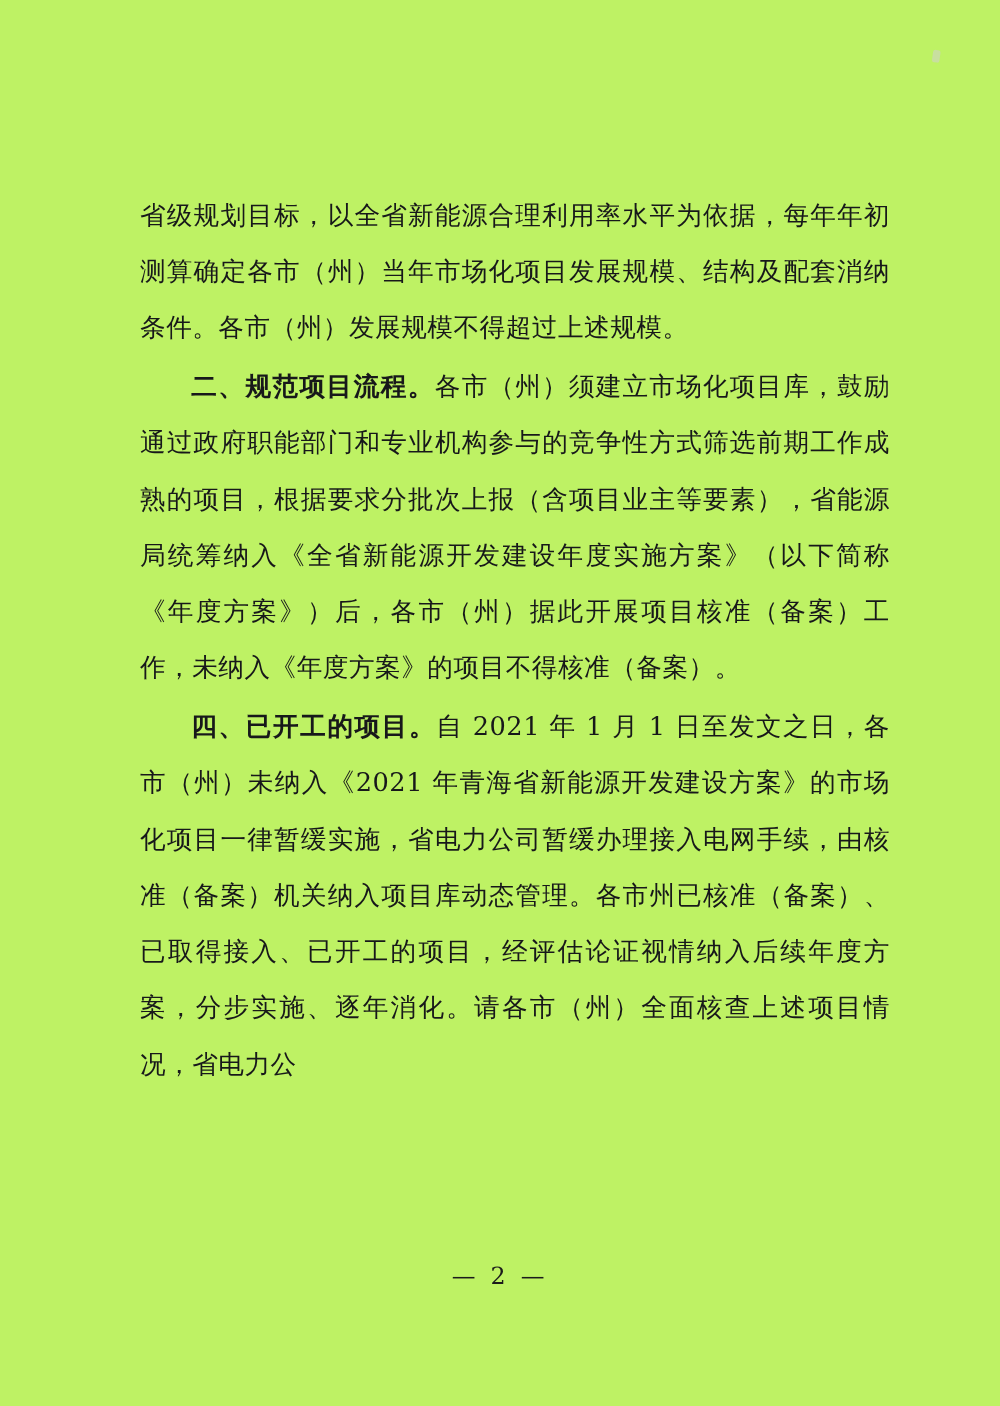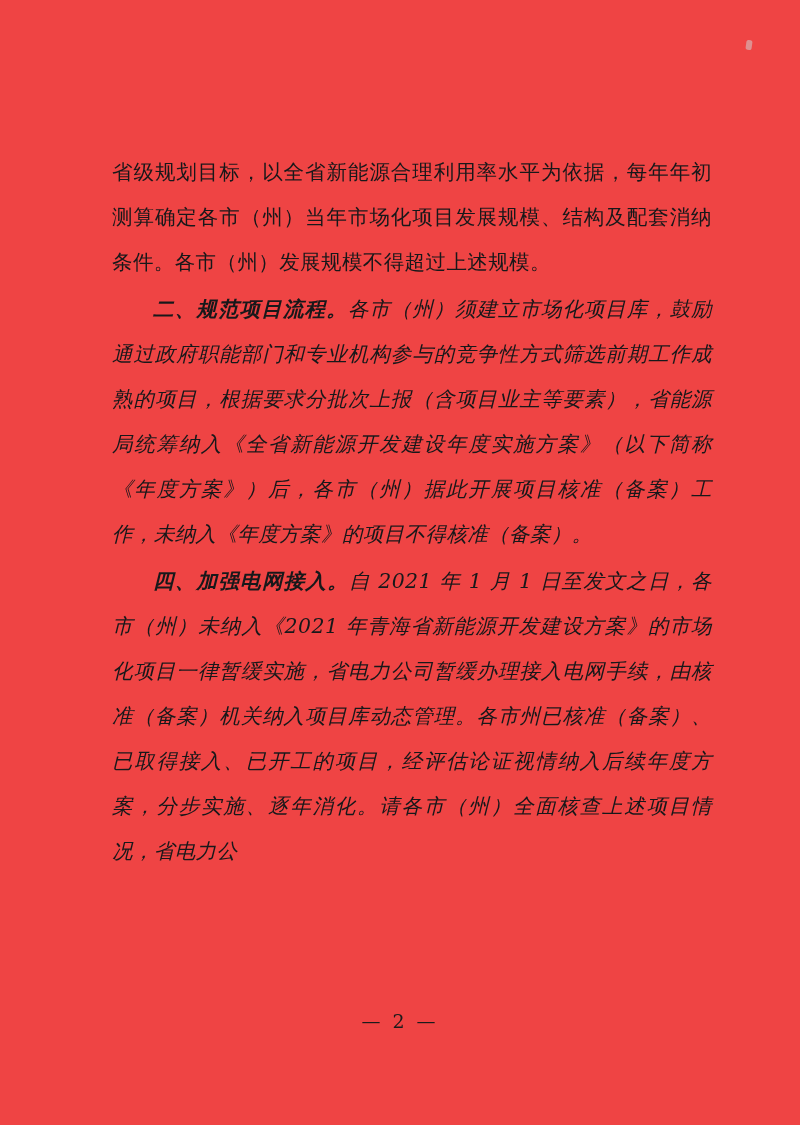--- a/index.html
+++ b/index.html
@@ -11,21 +11,21 @@
     width: 800px;
     height: 1125px;
     font-family: "DejaVu Serif", "Liberation Serif", serif;
     color: #1b1b1b;
     position: relative;
     overflow: hidden;
   }
   .page {
     position: absolute;
     inset: 0;
-    background: #ef4444;
+    background: #bef264;
   }
   
   .speckle {
     position: absolute;
     top: 40px;
     right: 48px;
     width: 6px;
     height: 10px;
     background: #cfcfcf;
     opacity: 0.55;
@@ -42,21 +42,20 @@
     margin: 0 0 2px 0;
     font-size: 20.5px;
     line-height: 45px;
     text-align: justify;
     text-justify: inter-ideograph;
     letter-spacing: 0.4px;
     color: #17181a;
   }
   p.para.indent {
     text-indent: 2em;
-    font-style: italic;
   }
   .heading-run {
     font-family: "DejaVu Sans", "Liberation Sans", sans-serif;
     font-weight: bold;
     letter-spacing: 0.6px;
   }
   .footer {
     position: absolute;
     left: 0;
     right: 0;
@@ -79,19 +78,19 @@
     <p class="para">
       <span>省级规划目标，以全省新能源合理利用率水平为依据，每年年初测算确定各市（州）当年市场化项目发展规模、结构及配套消纳条件。各市（州）发展规模不得超过上述规模。</span>
     </p>
 
     <p class="para indent">
       <span class="heading-run">二、规范项目流程。</span><span>各市（州）须建立市场化项目库，鼓励通过政府职能部门和专业机构参与的竞争性方式筛选前期工作成熟的项目，根据要求分批次上报（含项目业主等要素），省能源局统筹纳入《全省新能源开发建设年度实施方案》（以下简称《年度方案》）后，各市（州）据此开展项目核准（备案）工作，未纳入《年度方案》的项目不得核准（备案）。</span>
     </p>
 
 
     <p class="para indent">
-      <span class="heading-run">四、加强电网接入。</span><span>自 2021 年 1 月 1 日至发文之日，各市（州）未纳入《2021 年青海省新能源开发建设方案》的市场化项目一律暂缓实施，省电力公司暂缓办理接入电网手续，由核准（备案）机关纳入项目库动态管理。各市州已核准（备案）、已取得接入、已开工的项目，经评估论证视情纳入后续年度方案，分步实施、逐年消化。请各市（州）全面核查上述项目情况，省电力公</span>
+      <span class="heading-run">四、已开工的项目。</span><span>自 2021 年 1 月 1 日至发文之日，各市（州）未纳入《2021 年青海省新能源开发建设方案》的市场化项目一律暂缓实施，省电力公司暂缓办理接入电网手续，由核准（备案）机关纳入项目库动态管理。各市州已核准（备案）、已取得接入、已开工的项目，经评估论证视情纳入后续年度方案，分步实施、逐年消化。请各市（州）全面核查上述项目情况，省电力公</span>
     </p>
 
   </div>
 
   <div class="footer">— 2 —</div>
 </div>
 
 </body></html>

